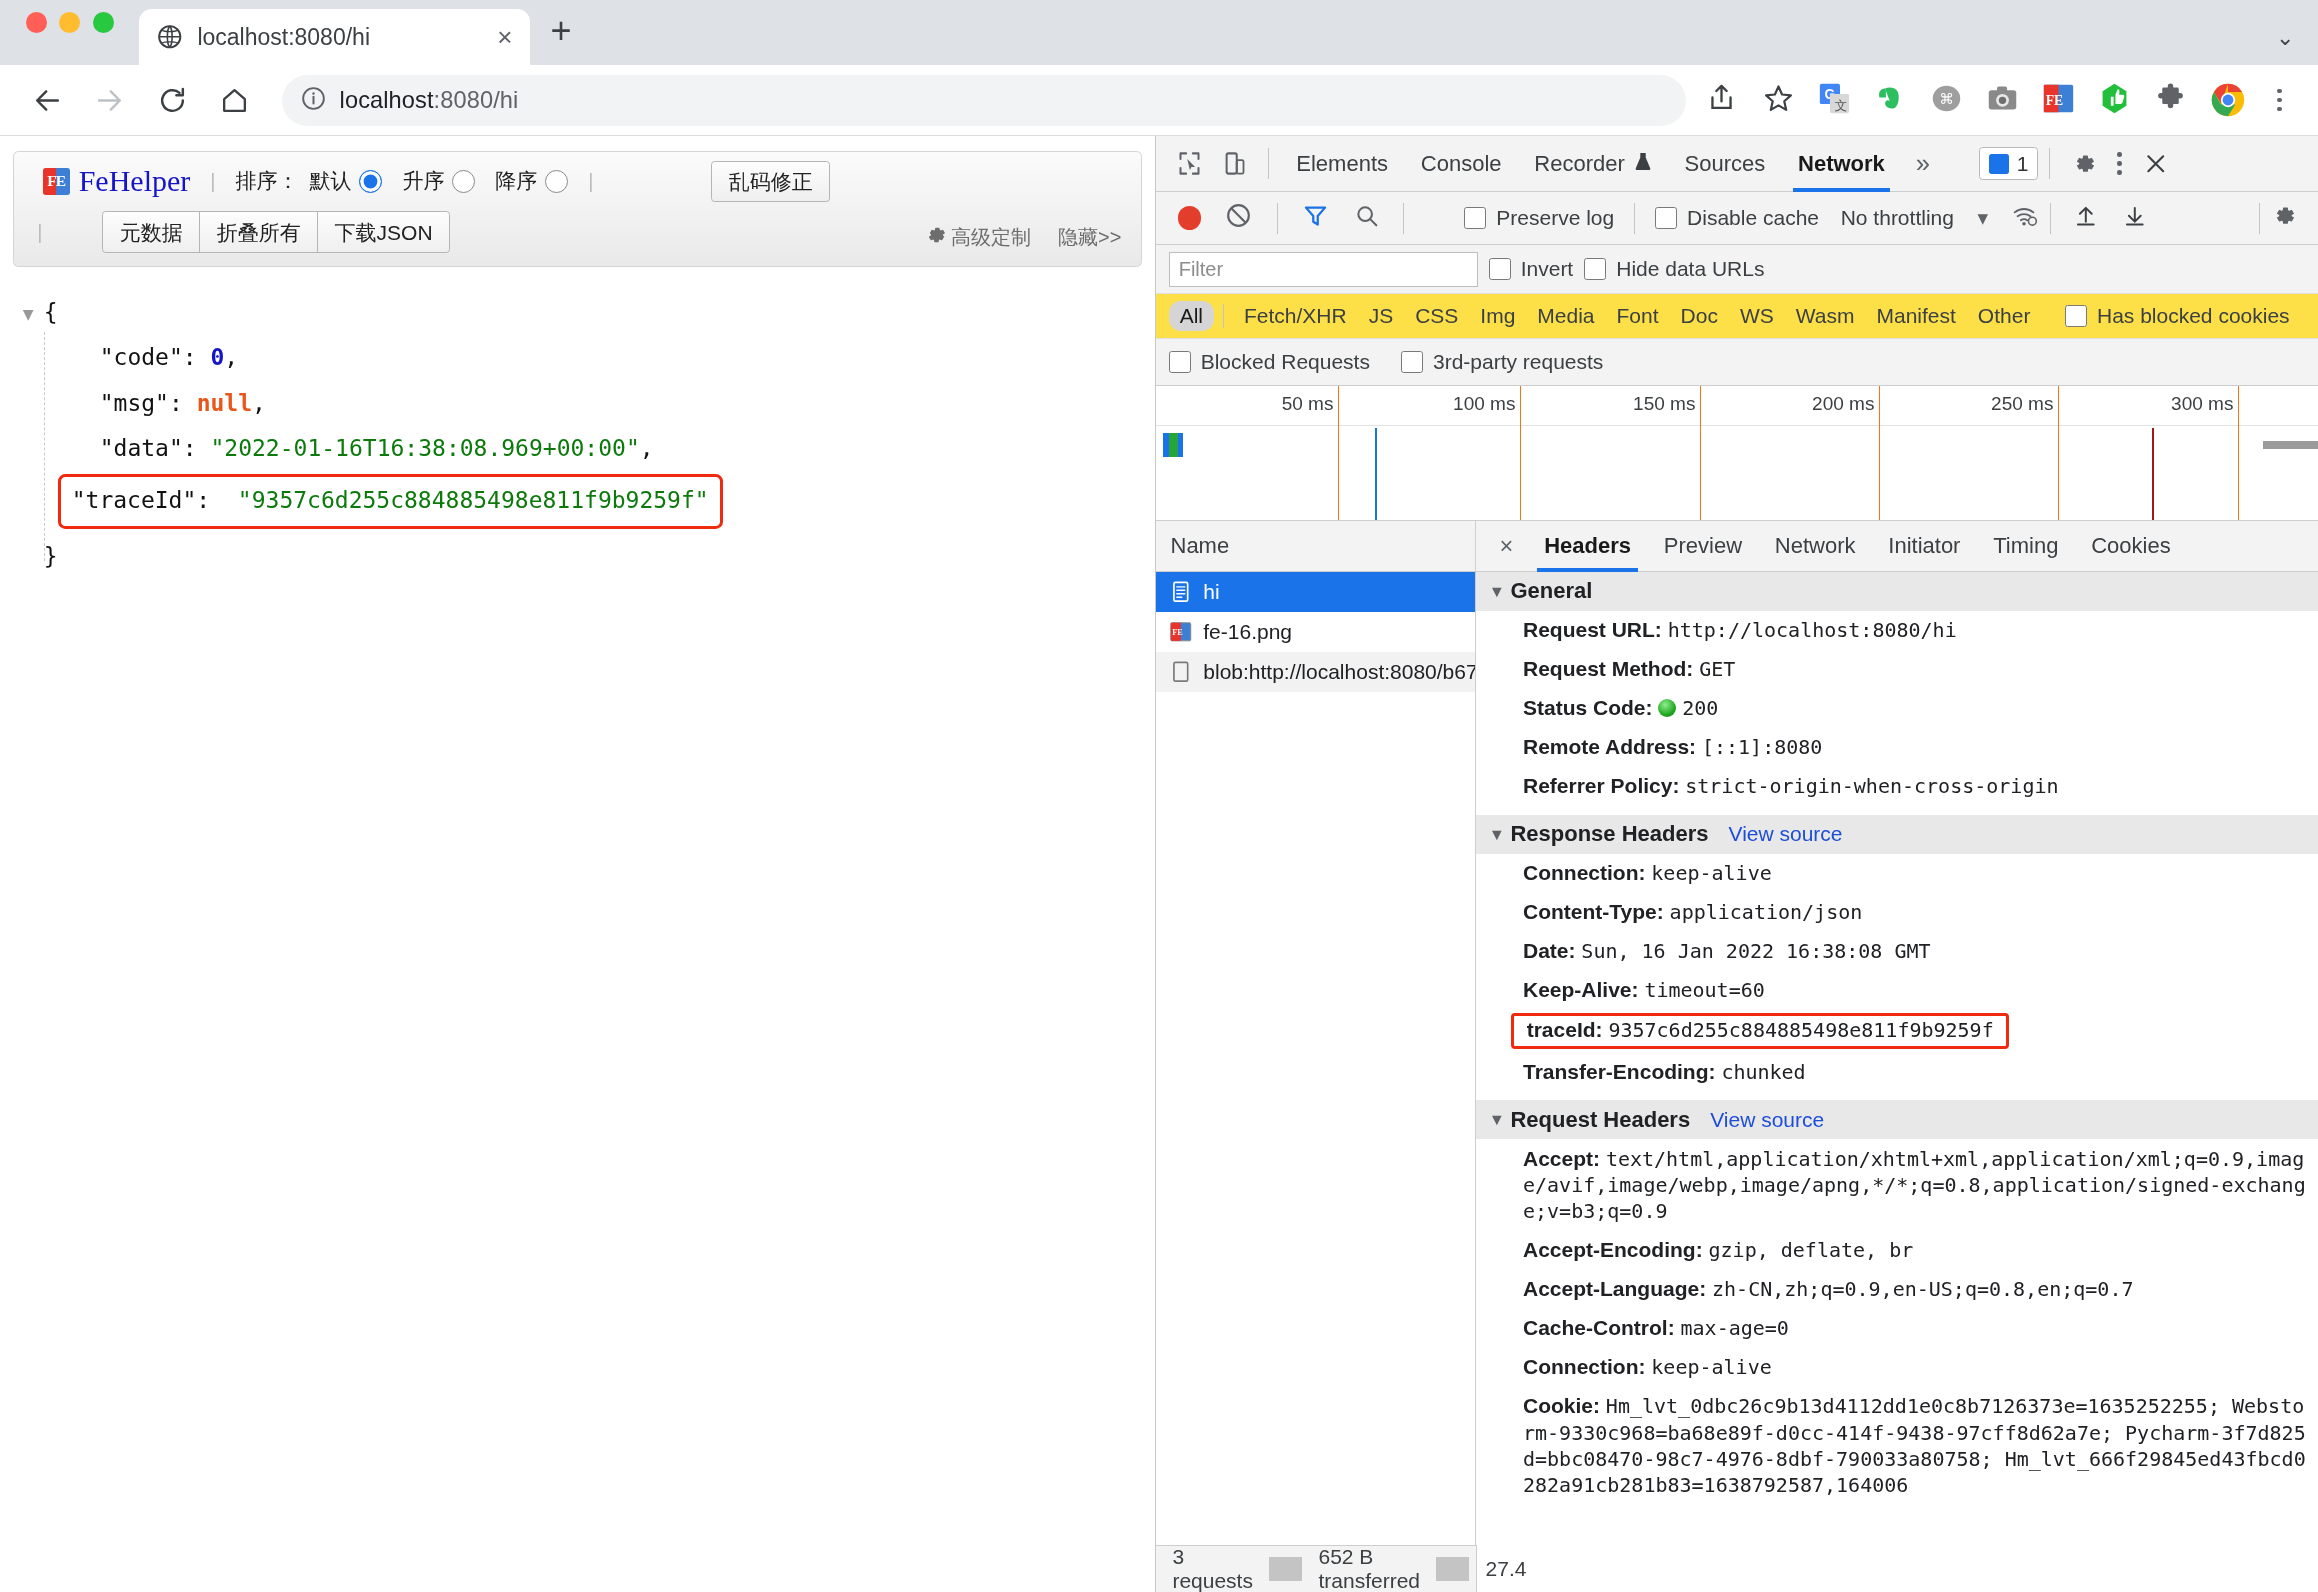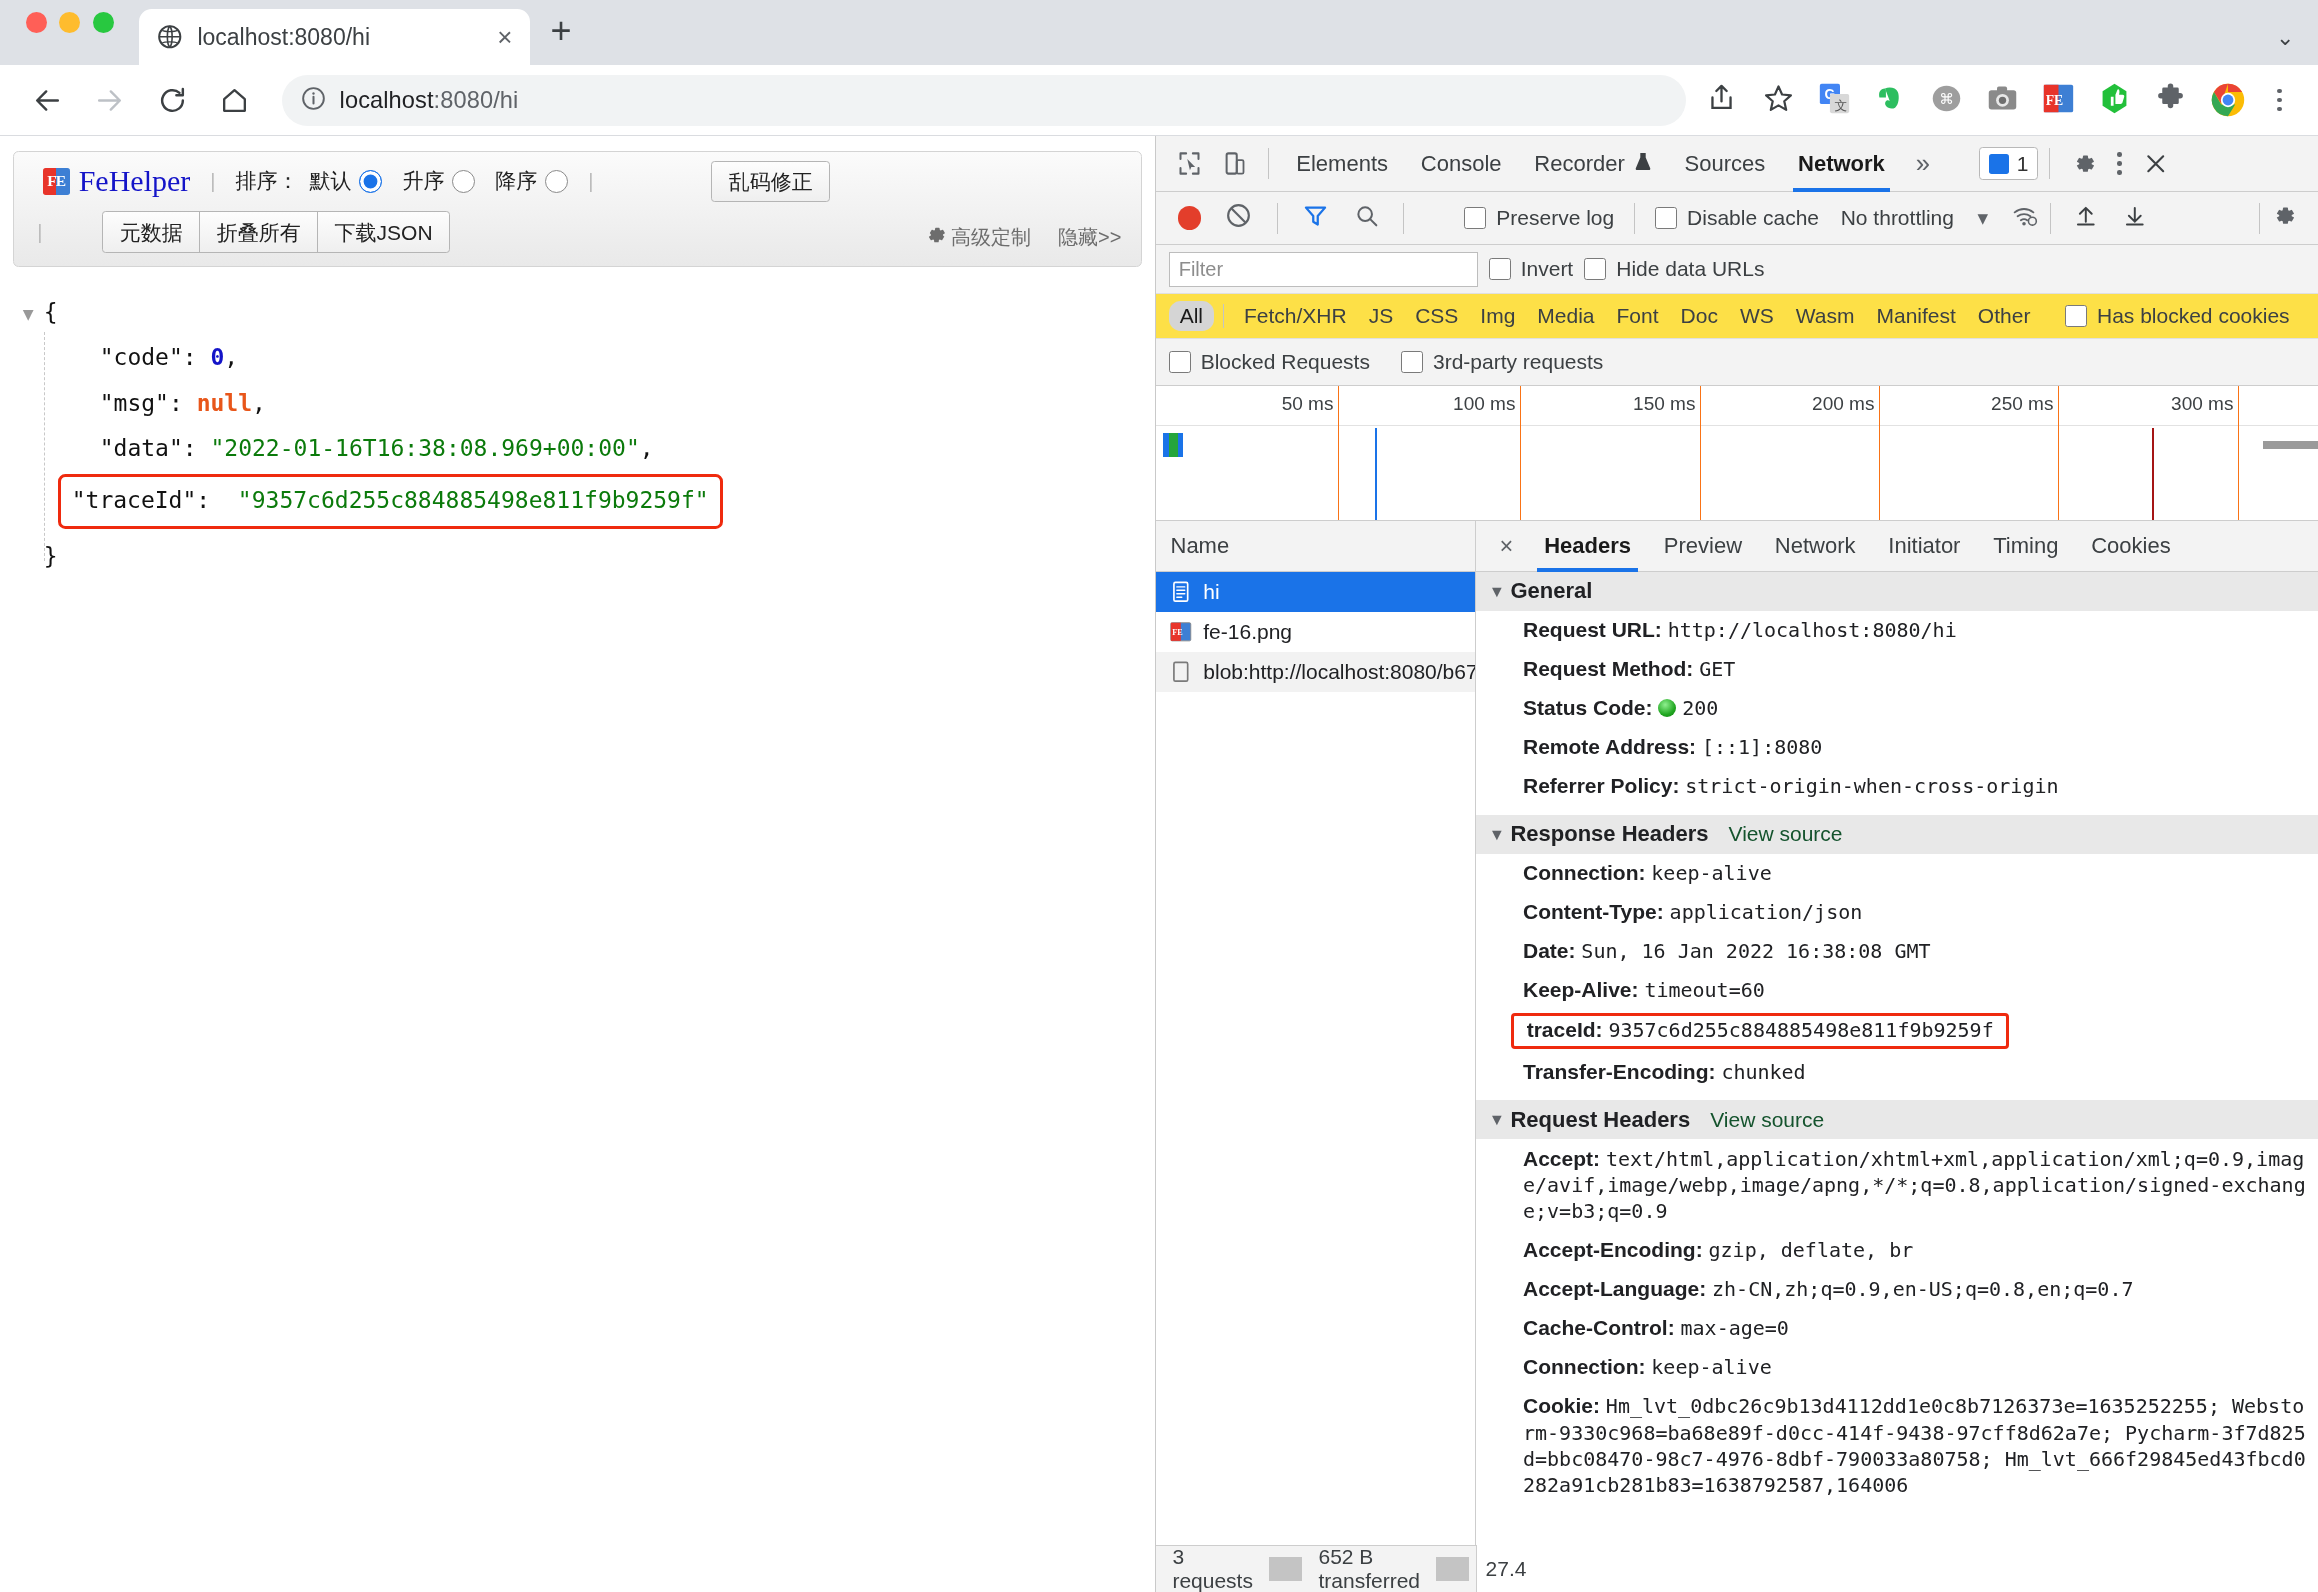--- a/index.html
+++ b/index.html
@@ -185,21 +185,21 @@
   .det-x { font-size: 23.6px; color: #5f6368; padding: 0 14.5px; }
   .det-tab { font-size: 22px; color: #3c4043; padding: 0 16.4px; height: 51px; display: flex; align-items: center; position: relative; }
   .det-tab.active { font-weight: 600; color: #1a1a1a; }
   .det-tab.active::after { content: ""; position: absolute; left: 9px; right: 9px; bottom: 0; height: 3.6px; background: #1a73e8; }
   .det-body { flex: 1; overflow: hidden; font-size: 21px; }
   .sec-head {
     background: #e8e8e8; padding: 6.4px 0 6.4px 12.7px; font-size: 22px; font-weight: bold;
     color: #202124; display: flex; align-items: center; gap: 20px;
   }
   .sec-head .tri { font-size: 16.4px; color: #5f6368; }
-  .sec-head .viewsrc { font-weight: normal; font-size: 21px; color: #14532d; }
+  .sec-head .viewsrc { font-weight: normal; font-size: 21px; color: #1d4ed8; }
   .hdr-line { padding: 6.4px 0 6.4px 47px; line-height: 1.25; }
   .hdr-k { font-weight: bold; color: #202124; font-size: 21px; }
   .hdr-v { font-family: "DejaVu Sans Mono", monospace; font-size: 20px; color: #202124; }
   .status-dot { display: inline-block; width: 18px; height: 18px; border-radius: 50%;
     background: radial-gradient(circle at 40% 32%, #8ff08f 0%, #22a722 60%, #0e7a0e 100%); vertical-align: -1.8px; }
   .hl-header { border: 3.6px solid #ef2a0e; border-radius: 4px; padding: 1.8px 12.7px 3.6px 12.7px; display: inline-block; margin-left: 35px; }
 
   .dt-status {
     position: absolute; left: 0; bottom: 0; width: 321px; height: 47px;
     background: #f3f3f3; border-top: 0.9px solid #cdcdcd; border-right: 0.9px solid #cdcdcd;

